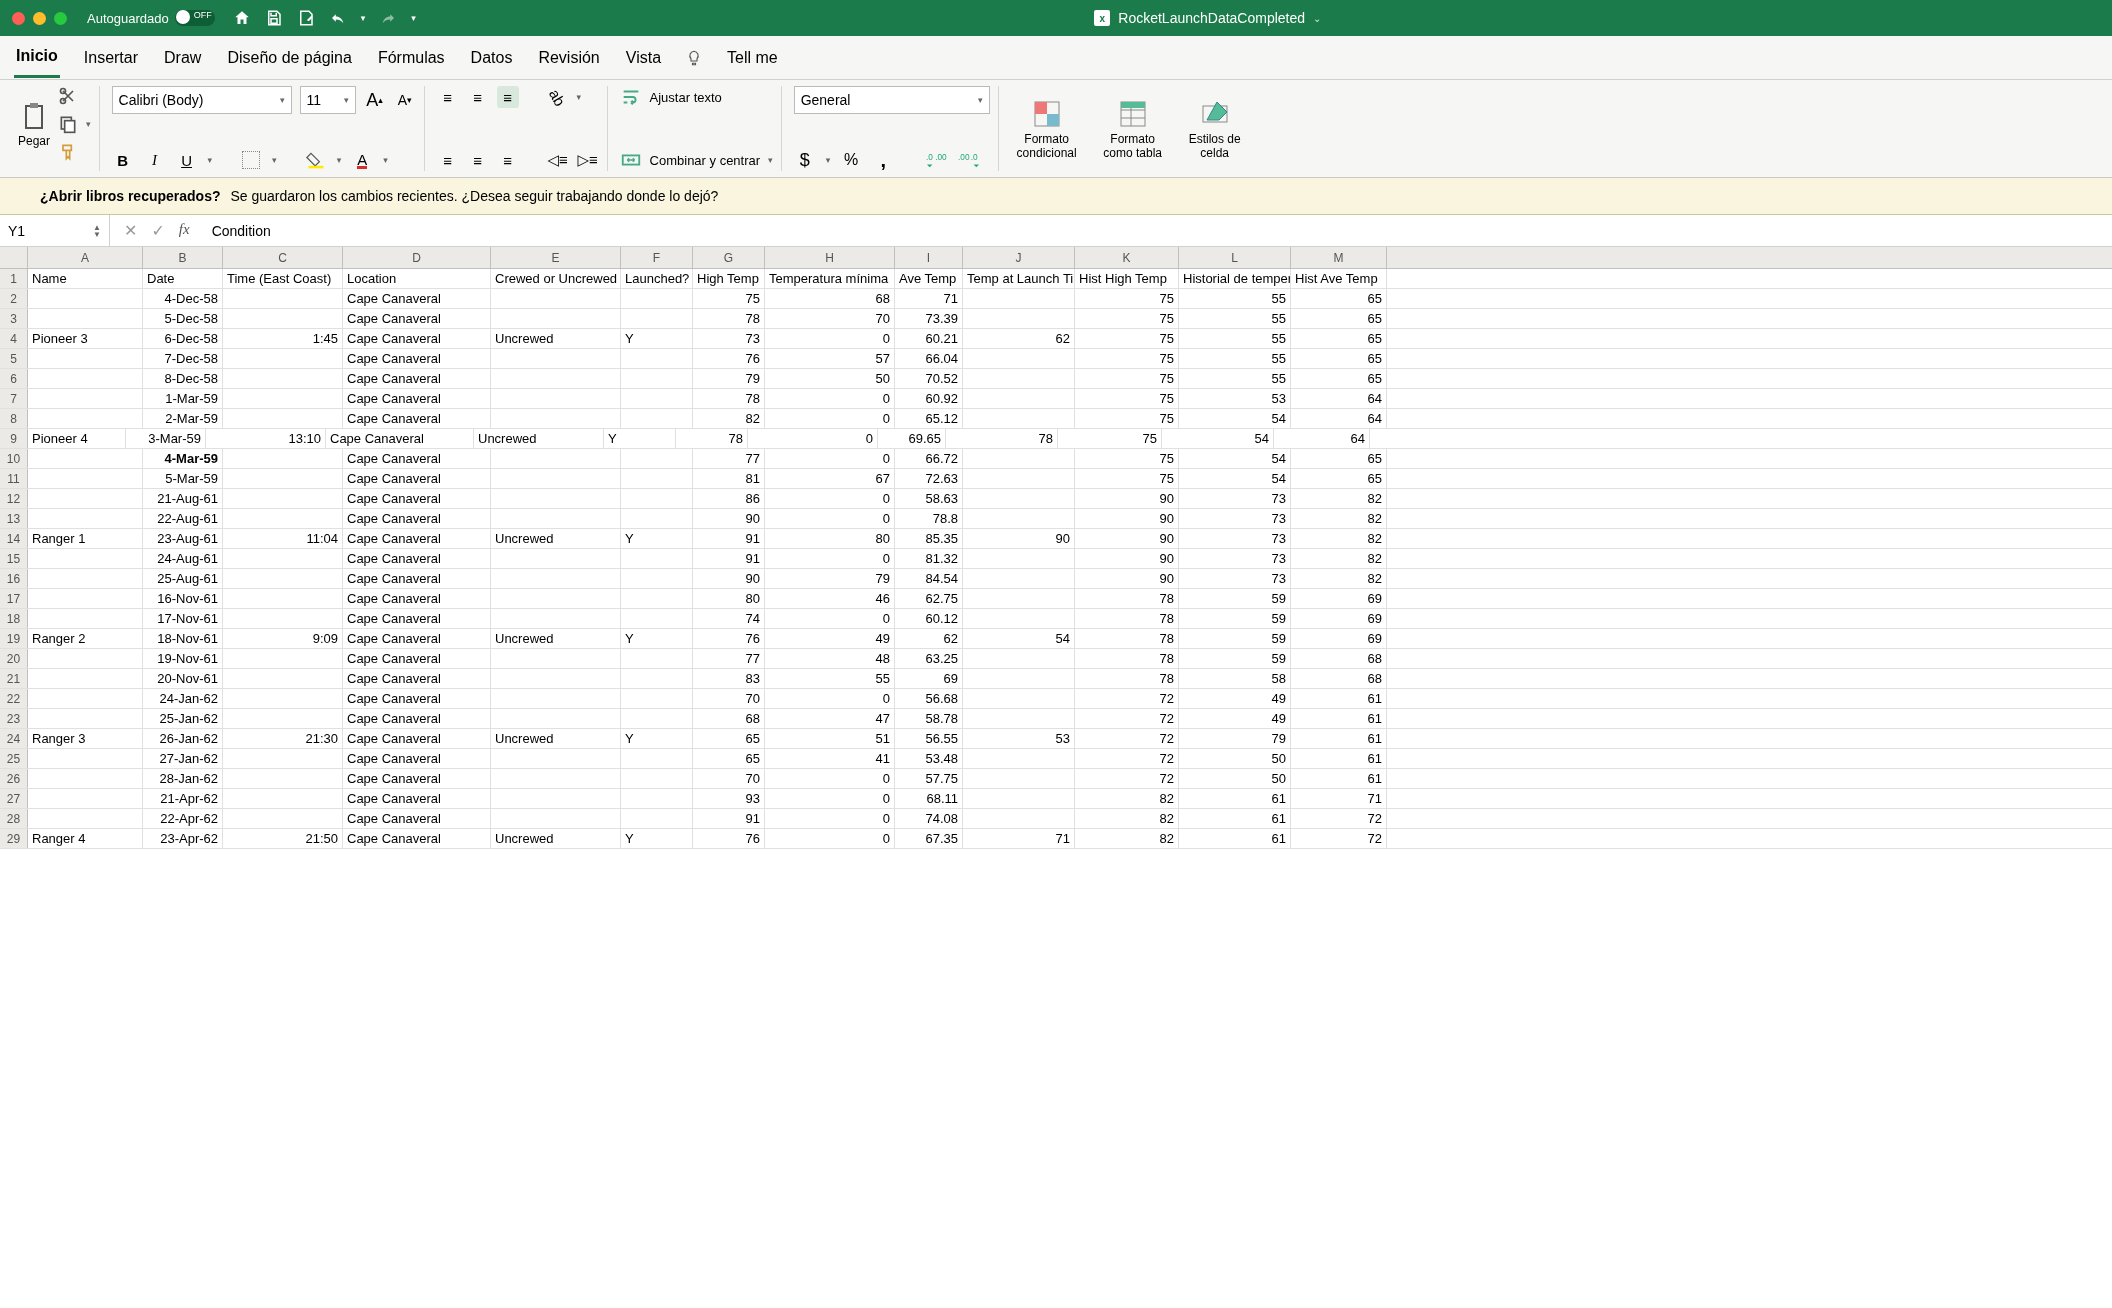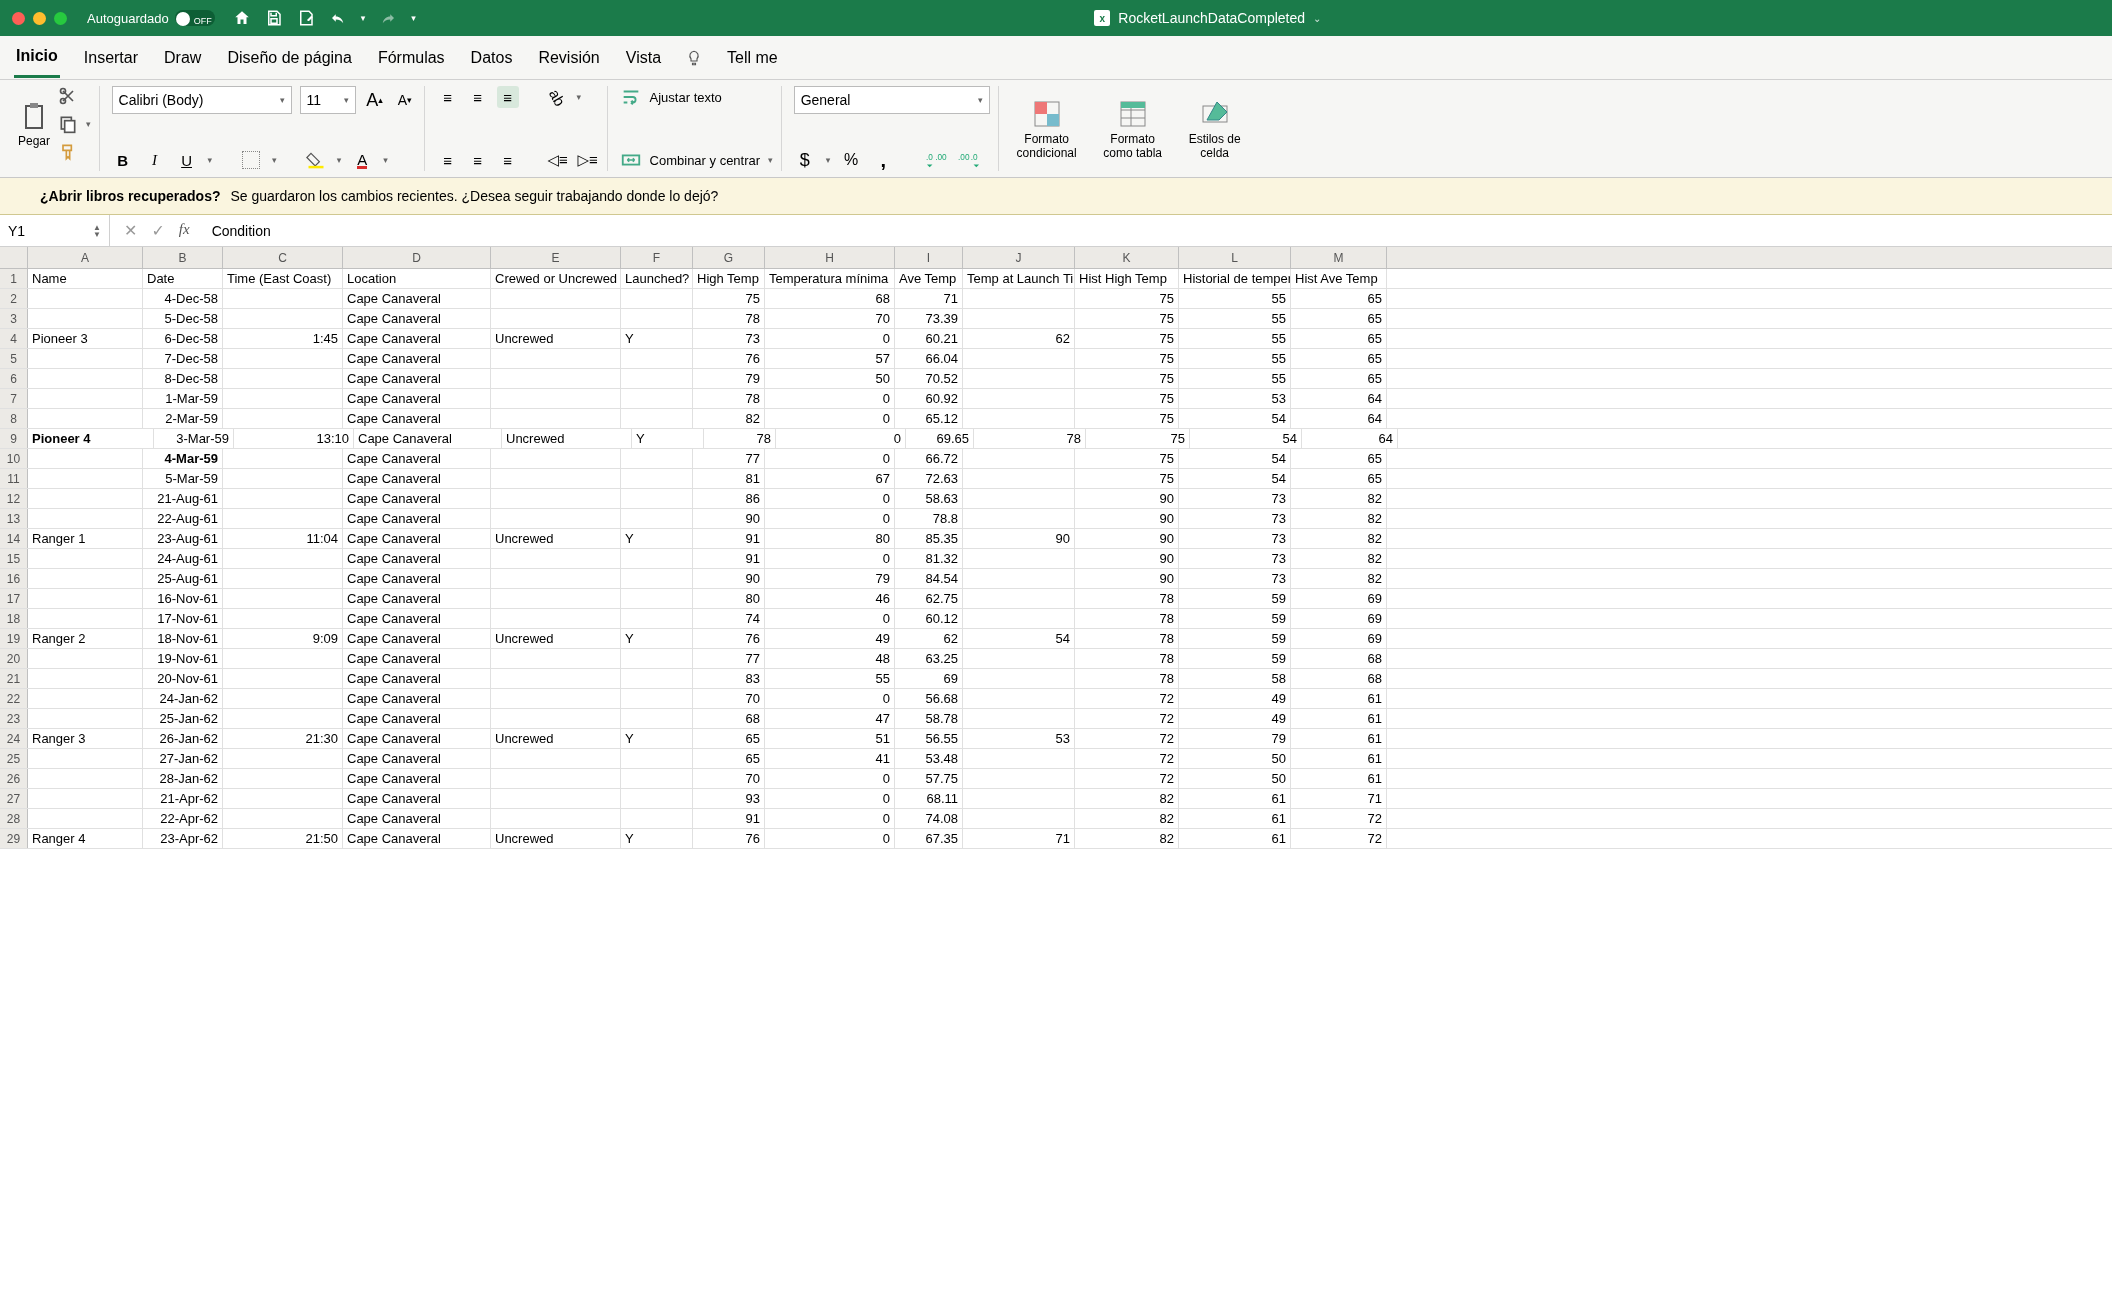--- a/index.html
+++ b/index.html
@@ -2,21 +2,21 @@
 <html><head>
 <meta charset="utf-8">
 <style>
 * { box-sizing: border-box; margin: 0; padding: 0; }
 body { font-family: -apple-system, "Segoe UI", sans-serif; font-size: 13px; background: #fff; overflow: hidden; }
 .titlebar { background: #1b7b4a; height: 36px; display: flex; align-items: center; padding: 0 12px; color: #fff; }
 .traffic { display: flex; gap: 8px; margin-right: 20px; }
 .tl { width: 13px; height: 13px; border-radius: 50%; }
 .tl.red { background: #ff5f56; } .tl.yel { background: #ffbd2e; } .tl.grn { background: #27c93f; }
 .auto { display: flex; align-items: center; gap: 6px; font-size: 13px; }
-.toggle { width: 40px; height: 16px; background: #0d5e35; border-radius: 10px; position: relative; display: flex; align-items: flex-end; }
+.toggle { width: 40px; height: 16px; background: #0d5e35; border-radius: 10px; position: relative; display: flex; align-items: flex-start; }
 .toggle-knob { width: 14px; height: 14px; background: #fff; border-radius: 50%; margin-left: 1px; }
 .toggle-off { font-size: 9px; color: #fff; margin-left: 4px; }
 .qat { display: flex; gap: 14px; margin-left: 18px; align-items: center; }
 .qat-icon { width: 18px; height: 18px; fill: #fff; cursor: pointer; }
 .doc-title { margin: 0 auto; display: flex; align-items: center; gap: 8px; font-size: 14px; transform: translateX(-50px); }
 .excel-ico { width: 16px; height: 16px; background: #fff; border-radius: 2px; display:flex; align-items:center; justify-content:center; color:#1b7b4a; font-size:10px; font-weight:bold;}
 .tabs { background: #f6f6f4; border-bottom: 1px solid #d0d0d0; height: 44px; display: flex; align-items: center; padding: 0 14px; gap: 22px; font-size: 16px; }
 .tab { cursor: pointer; padding: 10px 2px; }
 .tab.active { border-bottom: 3px solid #1b7b4a; font-weight: 600; }
 .lamp { width: 18px; height: 18px; }
@@ -436,21 +436,21 @@
         <div class="cell r" style="width: 72px;">82</div>
         <div class="cell r" style="width: 130px;">0</div>
         <div class="cell r" style="width: 68px;">65.12</div>
         <div class="cell r" style="width: 112px;"></div>
         <div class="cell r" style="width: 104px;">75</div>
         <div class="cell r" style="width: 112px;">54</div>
         <div class="cell r" style="width: 96px;">64</div>
       </div>
       <div class="row">
         <div class="rh">9</div>
-        <div class="cell" style="width: 126px; font-weight: bold;">Pioneer 4</div>
+        <div class="cell" style="width: 98px;">Pioneer 4</div>
         <div class="cell r" style="width: 80px;">3-Mar-59</div>
         <div class="cell r" style="width: 120px;">13:10</div>
         <div class="cell" style="width: 148px;">Cape Canaveral</div>
         <div class="cell" style="width: 130px;">Uncrewed</div>
         <div class="cell" style="width: 72px;">Y</div>
         <div class="cell r" style="width: 72px;">78</div>
         <div class="cell r" style="width: 130px;">0</div>
         <div class="cell r" style="width: 68px;">69.65</div>
         <div class="cell r" style="width: 112px;">78</div>
         <div class="cell r" style="width: 104px;">75</div>

